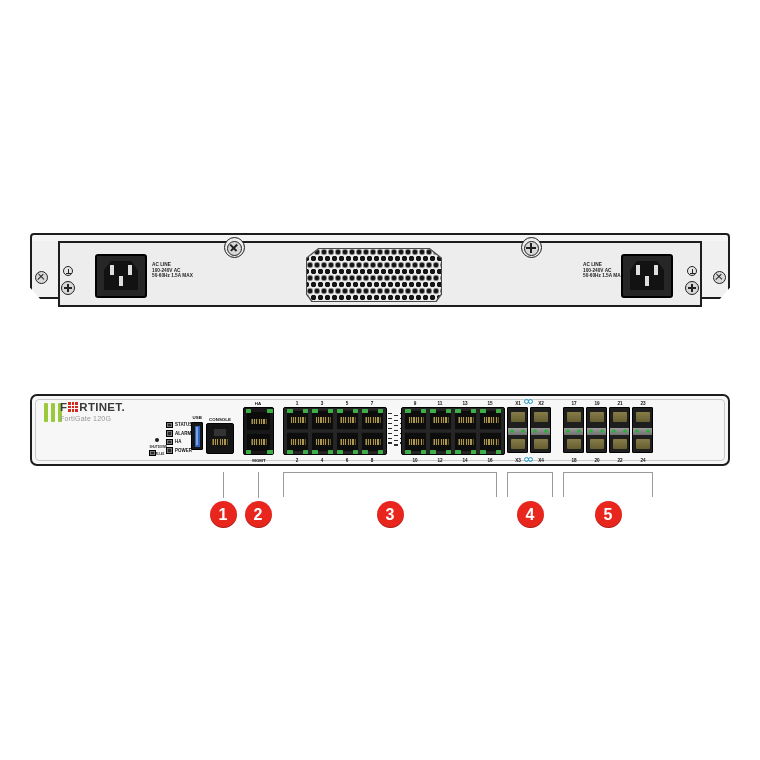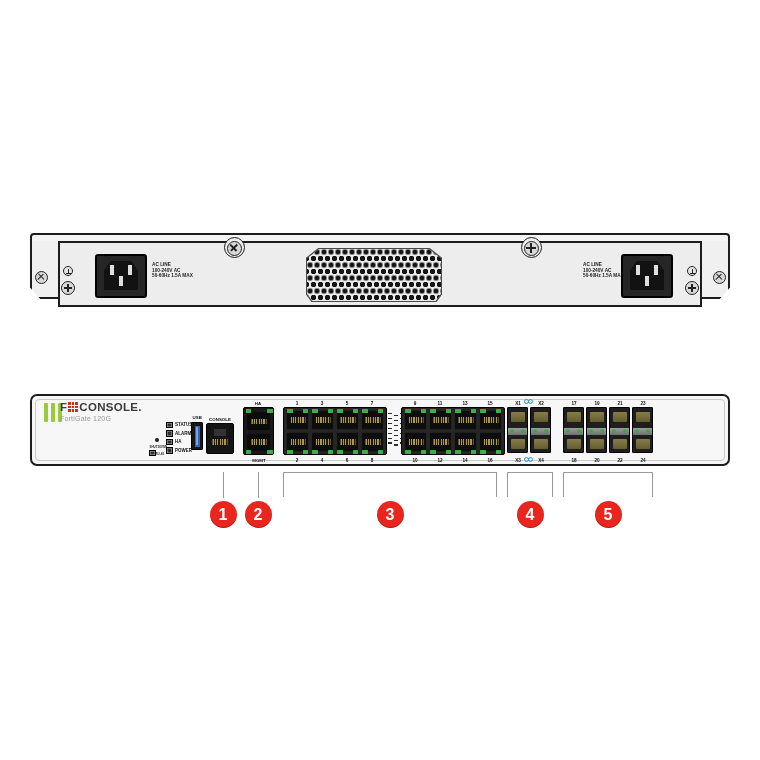--- a/index.html
+++ b/index.html
@@ -180,21 +180,21 @@
     <div class="front-inner"></div>
 
     <div class="logo-bars">
       <span class="logo-bar"></span>
         <span class="logo-bar"></span>
         <span class="logo-bar"></span>
     </div>
     <div class="wordmark">
       <span>F</span>
       <span class="grid-o"></span>
-      <span>CONSOLE.</span>
+      <span>RTINET.</span>
     </div>
     <div class="model">FortiGate 120G</div>
 
     <div class="pinhole"></div>
     <div class="microtext" style="left:105px;top:47px;width:40px;">SHUTDOWN</div>
     <div class="ledsq" style="position:absolute;left:117px;top:53.5px;"></div>
     <div class="microtext" style="left:113px;top:53.5px;width:30px;">RJ-45</div>
 
     <div class="abs" style="left:134px;top:26px;" id="led-list">
         <div class="ledrow">

